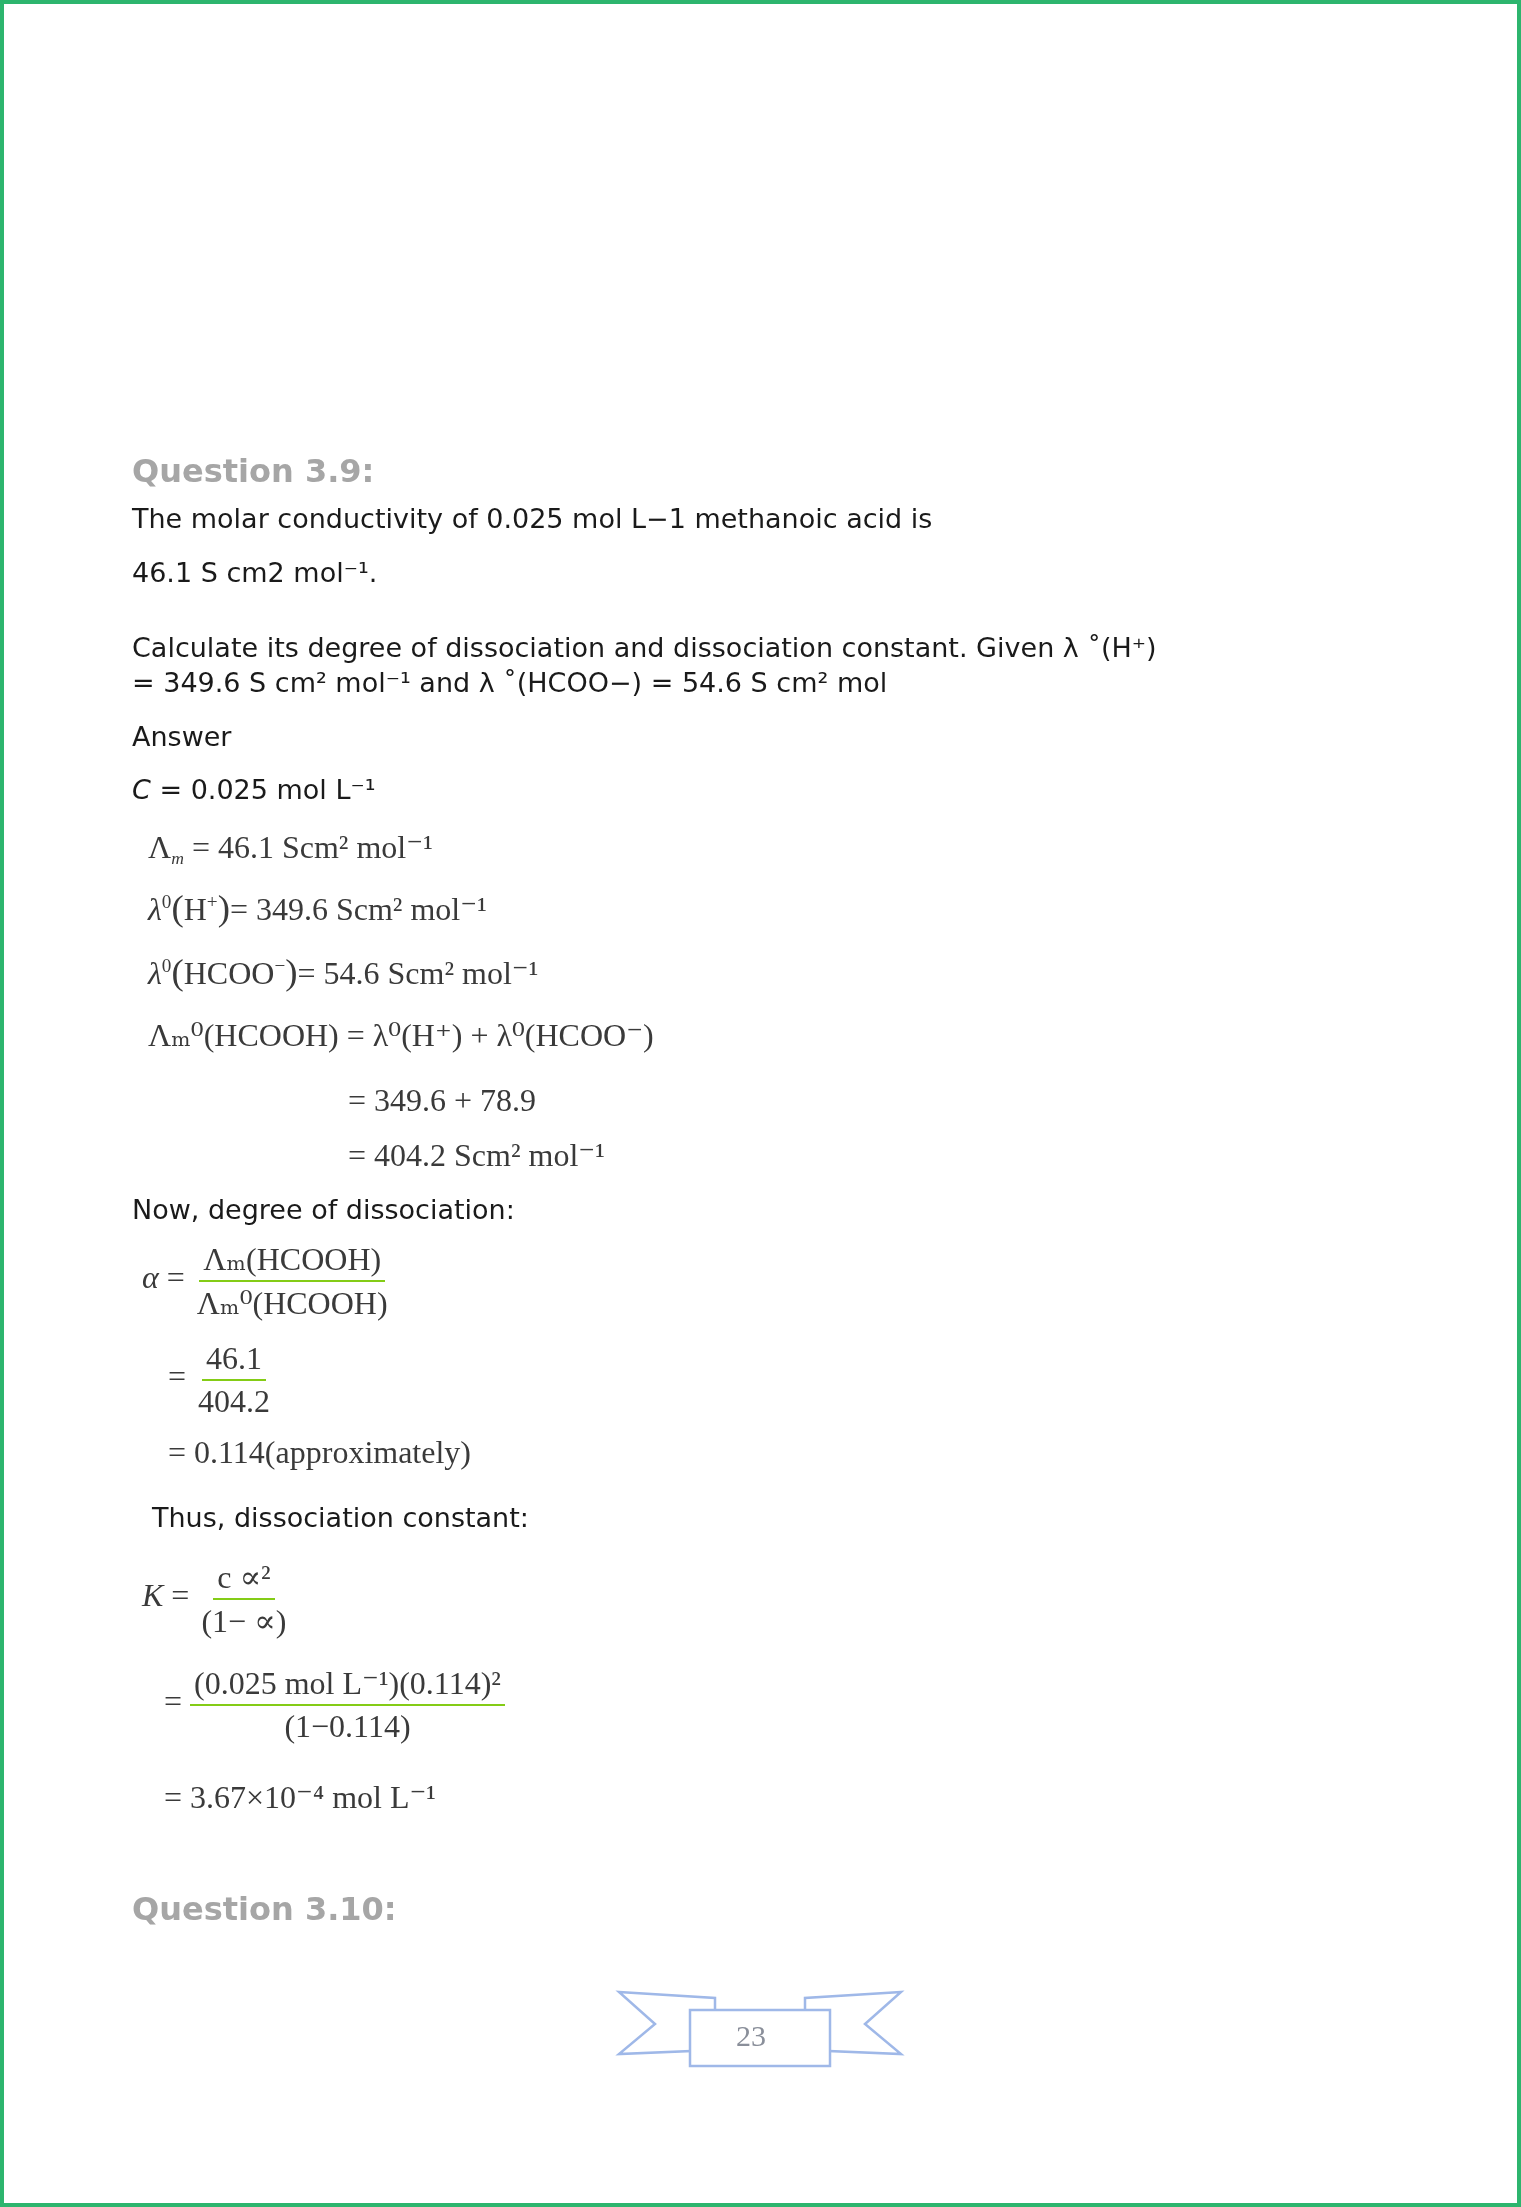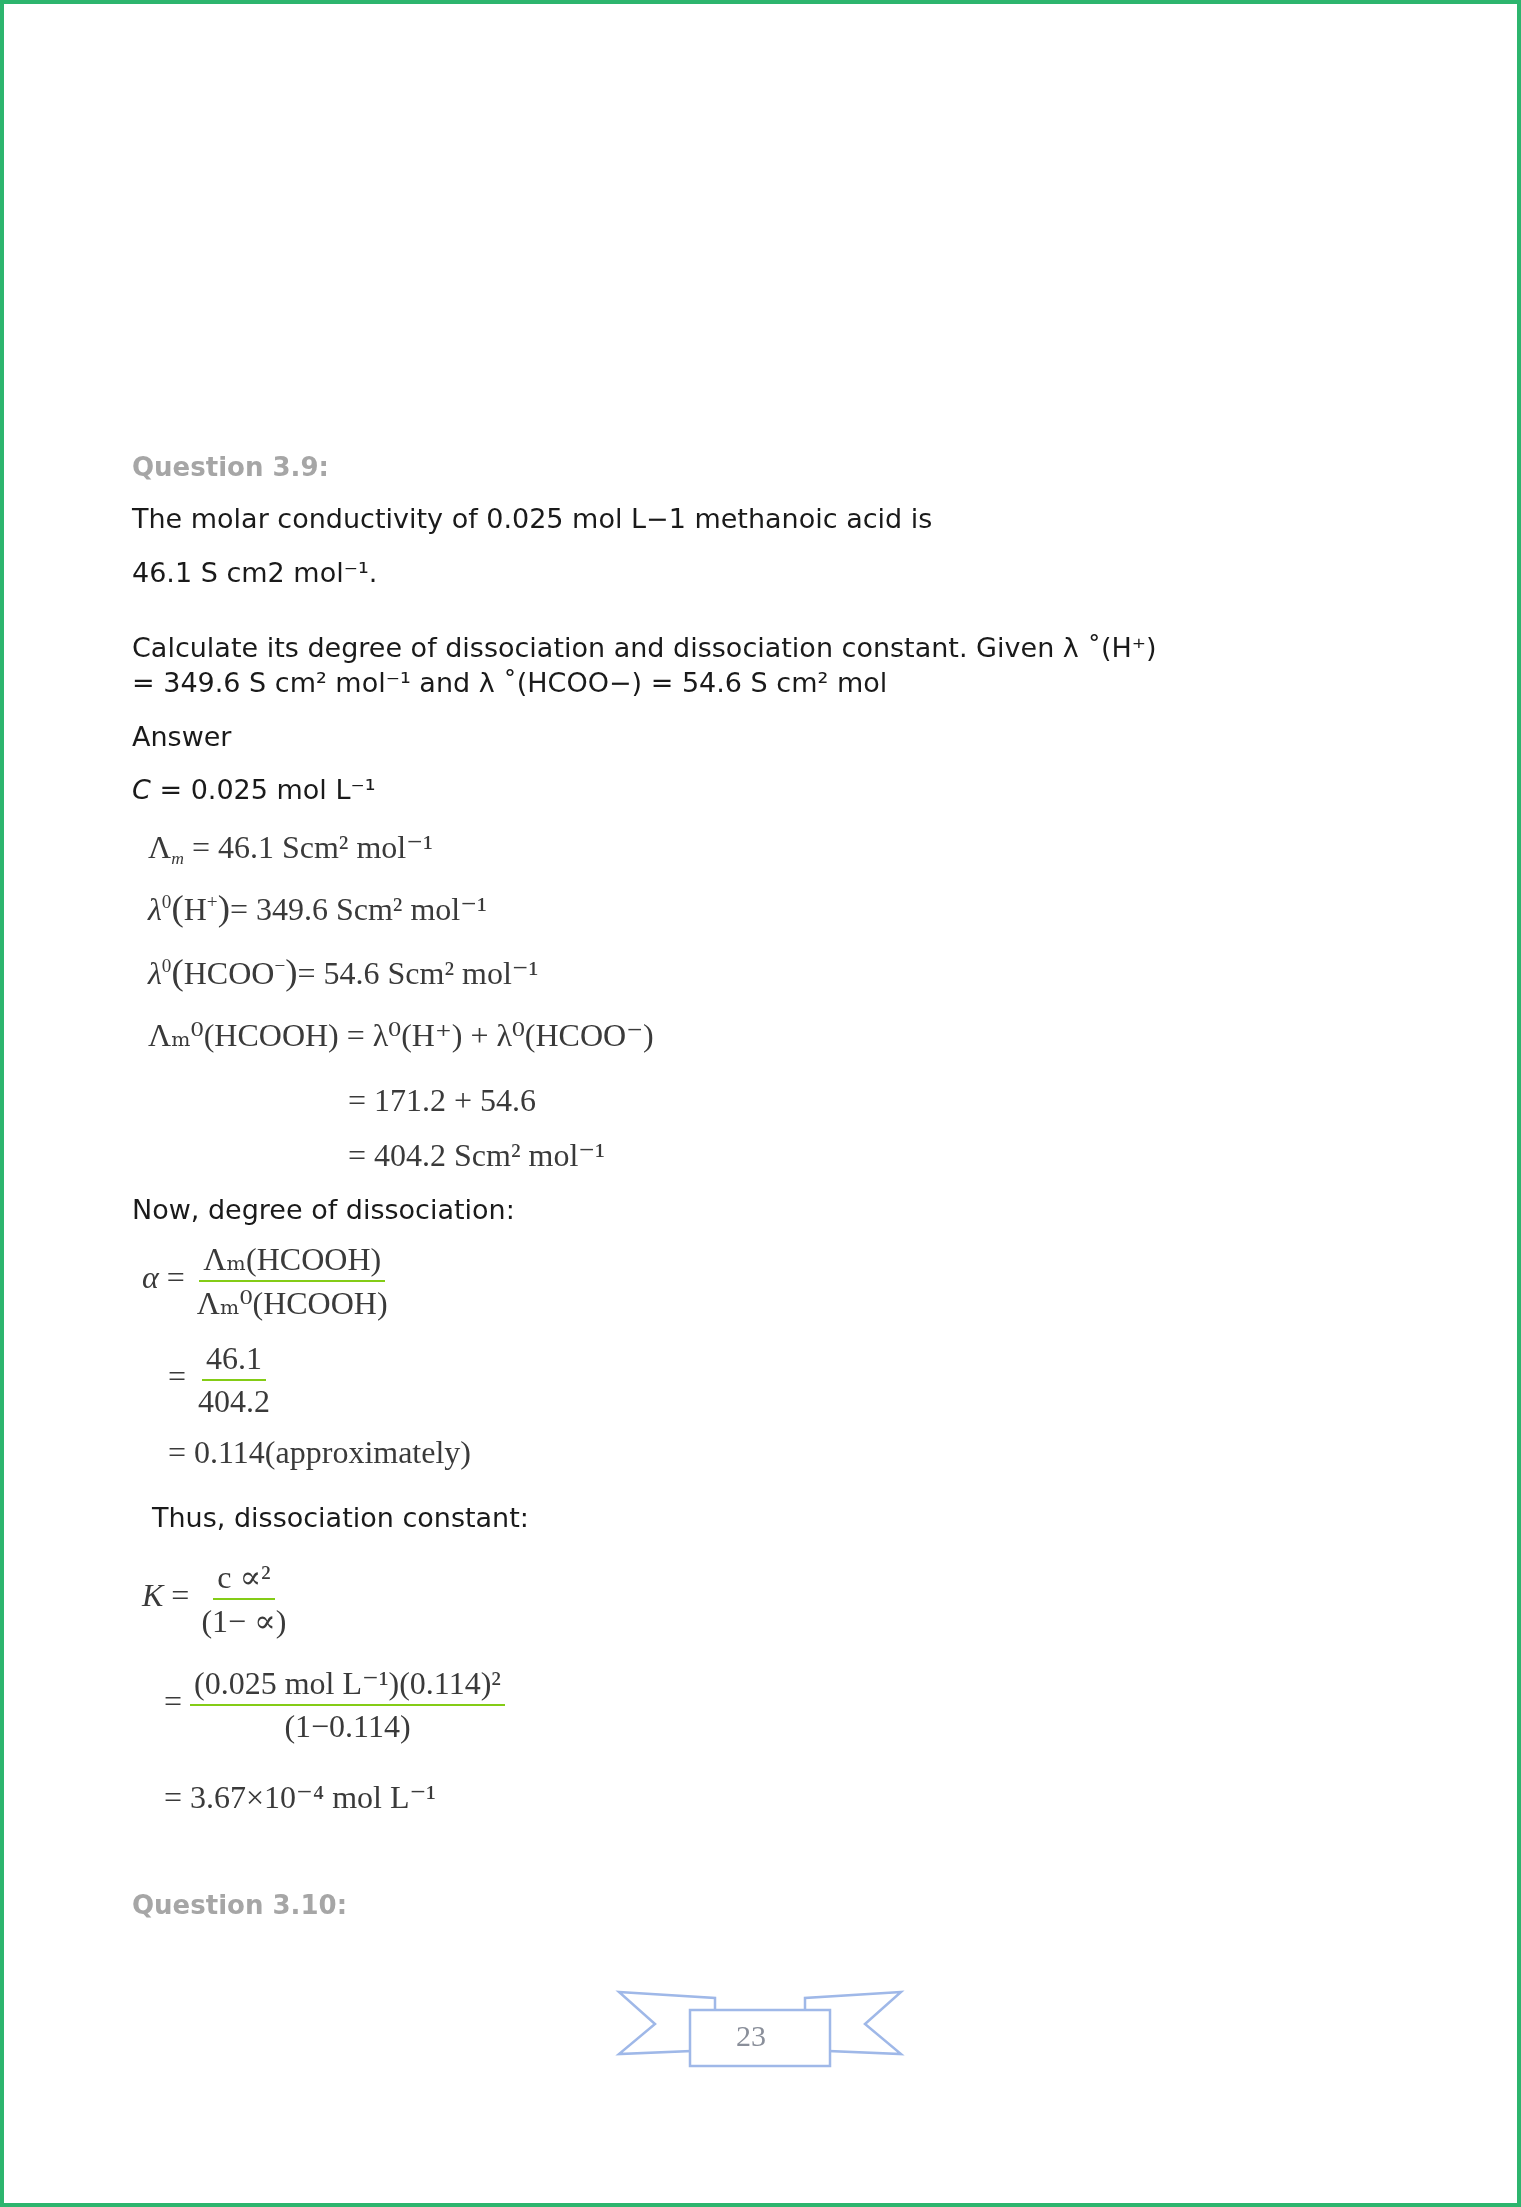--- a/index.html
+++ b/index.html
@@ -4,21 +4,21 @@
 <style>
   html, body { margin: 0; padding: 0; background: #ffffff; }
   body { width: 1521px; height: 2207px; position: relative; overflow: hidden; }
   .frame {
     position: absolute; left: 0; top: 0; width: 1521px; height: 2207px;
     box-sizing: border-box; border: 4px solid #2db56e; background: #fff;
   }
   .sans { font-family: "DejaVu Sans", sans-serif; color: #1a1a1a; }
   .qhead {
     position: absolute; left: 132px; font-family: "DejaVu Sans", sans-serif;
-    font-weight: bold; font-size: 26px; color: #a6a6a6;
+    font-weight: bold; font-size: 32px; color: #a6a6a6;
   }
   .line { position: absolute; left: 132px; font-size: 27px; white-space: nowrap; }
   .math { position: absolute; font-size: 32px; white-space: nowrap; color: #3a3a3a; font-family: "Liberation Serif", "DejaVu Serif", serif; }
   .math i { font-style: italic; }
   sup { font-size: 0.6em; vertical-align: 0.6em; line-height: 0; }
   sub { font-size: 0.55em; vertical-align: -0.35em; line-height: 0; }
   .frac { display: inline-flex; flex-direction: column; align-items: center; vertical-align: middle; }
   .frac .num { padding: 0 4px 2px; border-bottom: 2px solid #84cc16; }
   .frac .den { padding: 2px 4px 0; }
   .paren { font-size: 1.15em; }
@@ -52,21 +52,21 @@
 </div>
 <div class="math" style="left:148px; top:886px;">
   <span><i>λ</i><sup>0</sup><span class="paren">(</span>H<sup>+</sup><span class="paren">)</span></span><span>= 349.6 Scm² mol⁻¹</span>
 </div>
 <div class="math" style="left:148px; top:950px;">
   <span><i>λ</i><sup>0</sup><span class="paren">(</span>HCOO<sup>−</sup><span class="paren">)</span></span><span>= 54.6 Scm² mol⁻¹</span>
 </div>
 <div class="math" style="left:148px; top:1016px;">
   <span>Λₘ⁰(HCOOH)</span> <span>= λ⁰(H⁺) + λ⁰(HCOO⁻)</span>
 </div>
-<div class="math" style="left:348px; top:1082px;">= 171.2 + 54.6</div>
+<div class="math" style="left:348px; top:1082px;">= 349.6 + 78.9</div>
 <div class="math" style="left:348px; top:1136px;">= 404.2 Scm² mol⁻¹</div>
 
 <div class="line sans" style="top:1194px;">Now, degree of dissociation:</div>
 
 <div class="math" style="left:142px; top:1240px;">
   <i>α</i> =
   <span class="frac">
     <span class="num">Λₘ(HCOOH)</span>
     <span class="den">Λₘ⁰(HCOOH)</span>
   </span>

